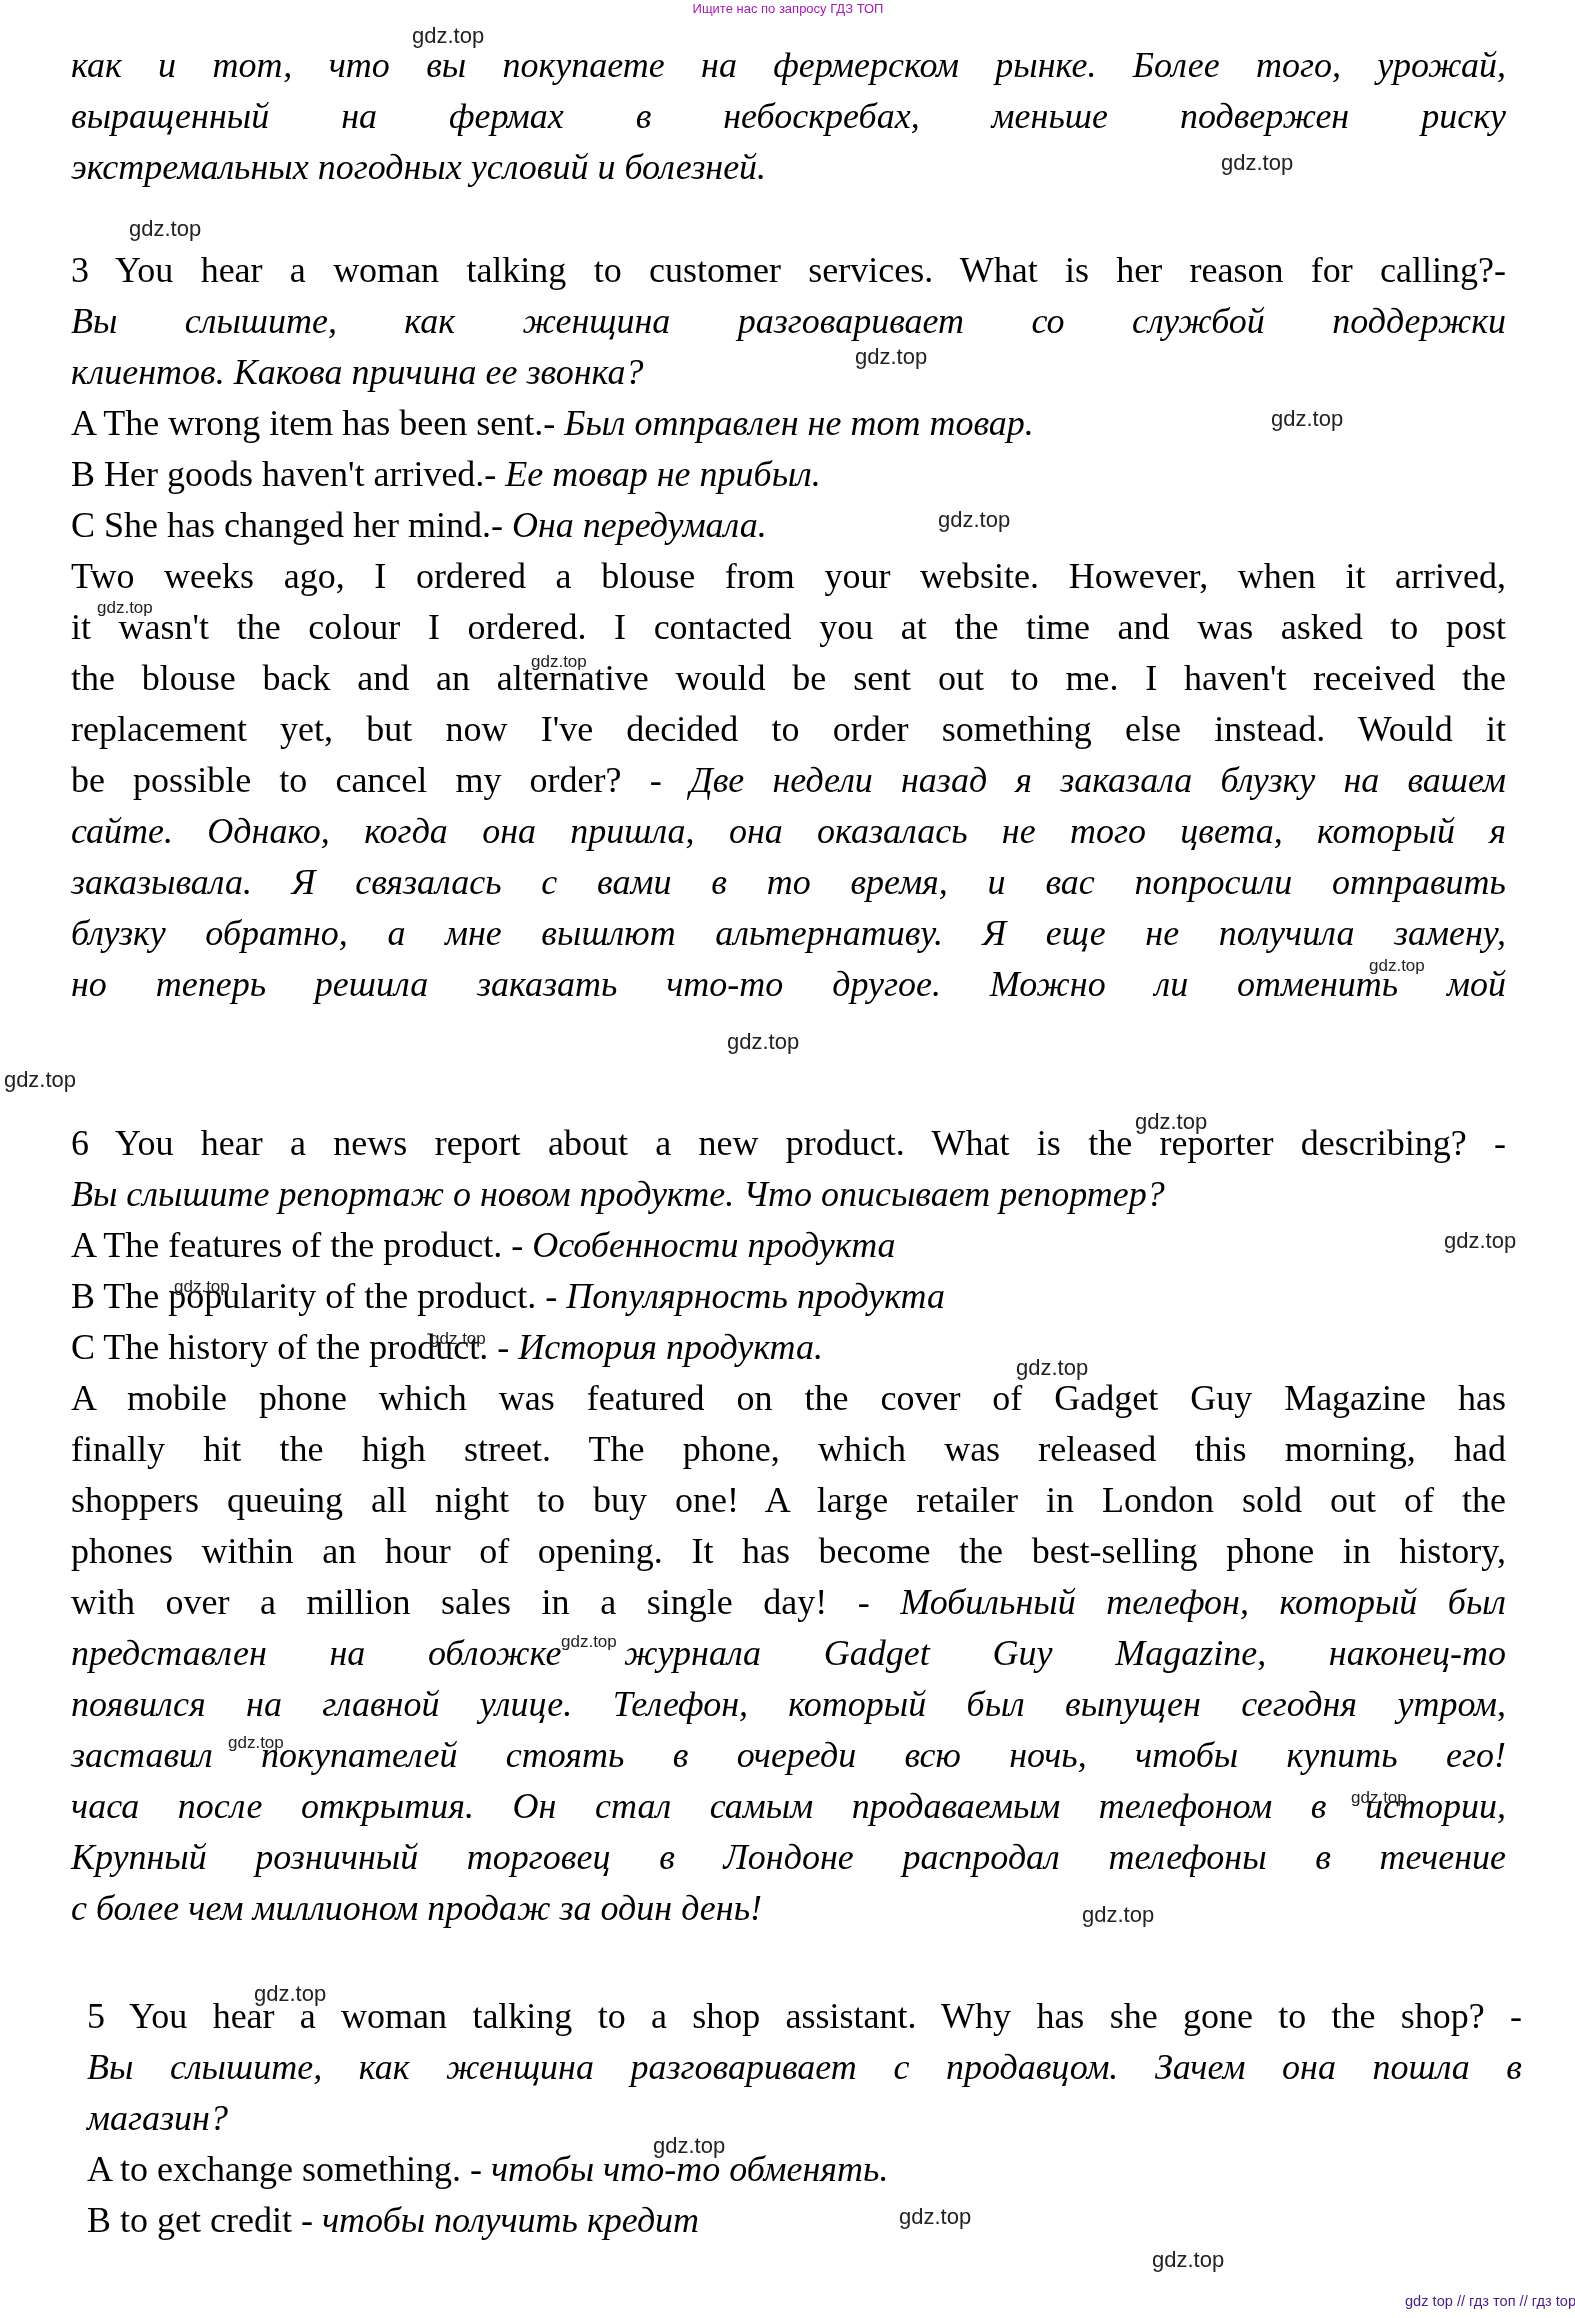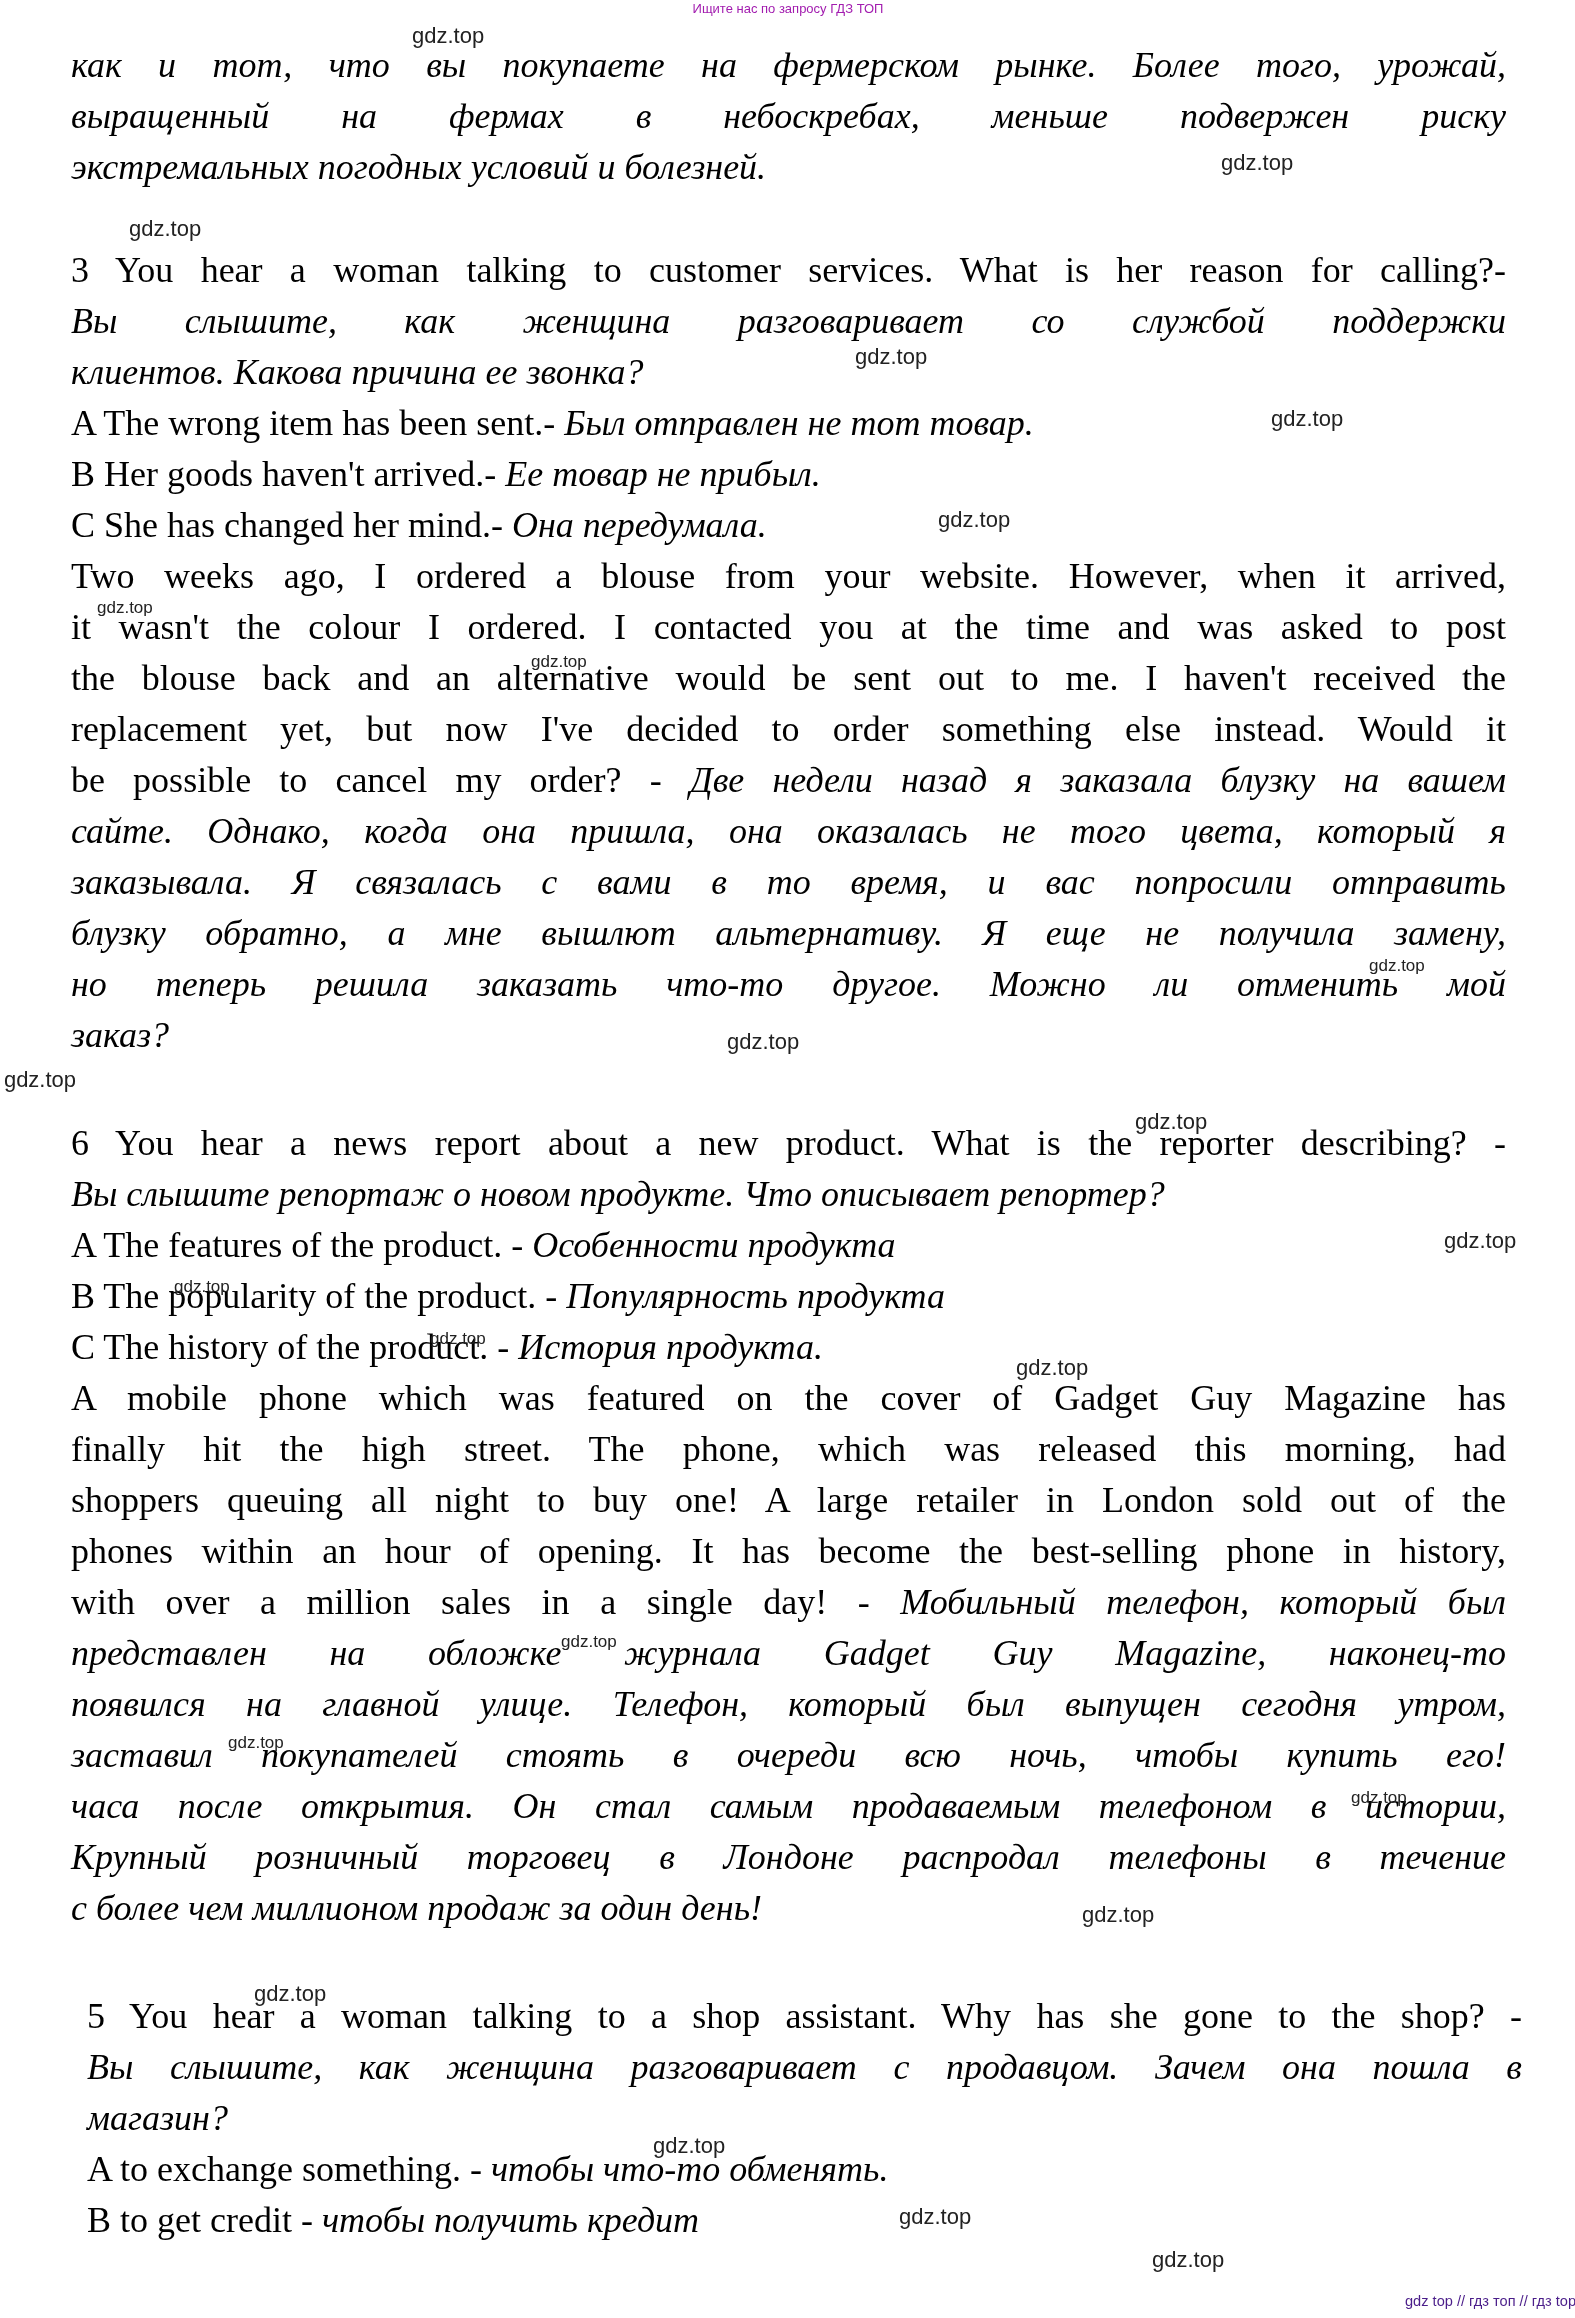--- a/index.html
+++ b/index.html
@@ -48,21 +48,20 @@
   <span class="line last"><span>C She has changed her mind.- </span><span class="ru">Она передумала.</span></span>
   <span class="line">Two weeks ago, I ordered a blouse from your website. However, when it arrived,</span>
   <span class="line">it wasn't the colour I ordered. I contacted you at the time and was asked to post</span>
   <span class="line">the blouse back and an alternative would be sent out to me. I haven't received the</span>
   <span class="line">replacement yet, but now I've decided to order something else instead. Would it</span>
   <span class="line"><span>be possible to cancel my order?  - </span><span class="ru">Две недели назад я заказала блузку на вашем</span></span>
   <span class="line ru">сайте. Однако, когда она пришла, она оказалась не того цвета, который я</span>
   <span class="line ru">заказывала. Я связалась с вами в то время, и вас попросили отправить</span>
   <span class="line ru">блузку обратно, а мне вышлют альтернативу. Я еще не получила замену,</span>
   <span class="line ru">но теперь решила заказать что-то другое. Можно ли отменить мой</span>
-  <span class="line ru last">заказ?</span>
 </div>
 
 <div class="doc" style="top:1118px;">
   <span class="line">6 You hear a news report about a new product. What is the reporter describing? -</span>
   <span class="line ru last">Вы слышите репортаж о новом продукте. Что описывает репортер?</span>
   <span class="line last"><span>A The features of the product. - </span><span class="ru">Особенности продукта</span></span>
   <span class="line last"><span>B The popularity of the product. - </span><span class="ru">Популярность продукта</span></span>
   <span class="line last"><span>C The history of the product. - </span><span class="ru">История продукта.</span></span>
   <span class="line">A mobile phone which was featured on the cover of Gadget Guy Magazine has</span>
   <span class="line">finally hit the high street. The phone, which was released this morning, had</span>

